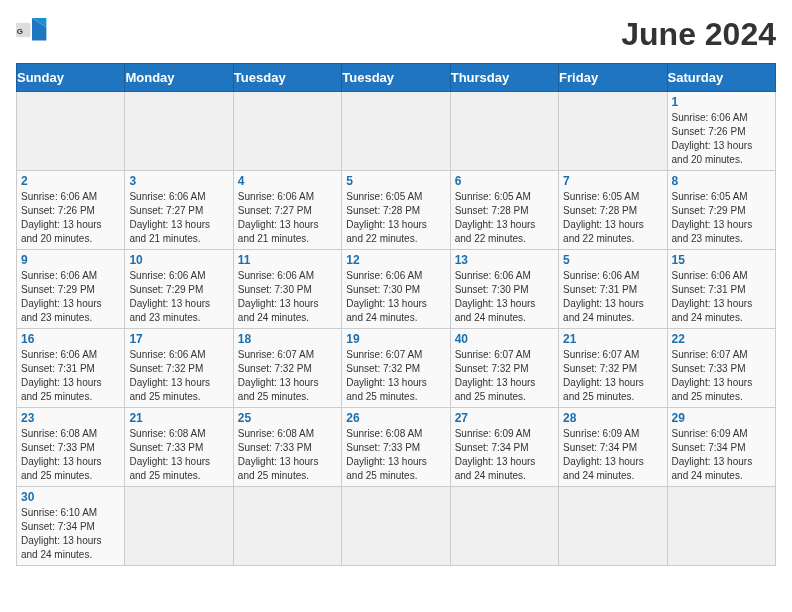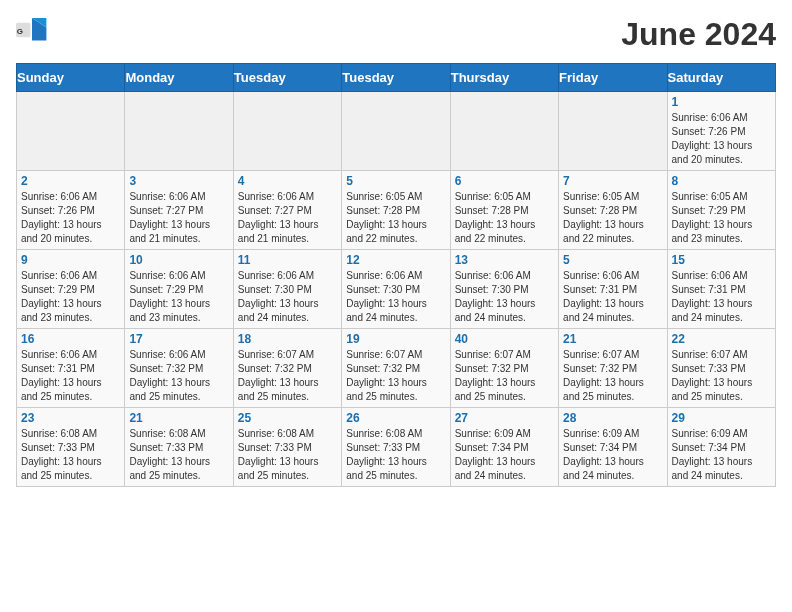--- a/index.html
+++ b/index.html
@@ -243,14 +243,26 @@
         </td>
         <td>
           <span class="day-number">28</span>
           <div class="day-info">Sunrise: 6:09 AM<br>Sunset: 7:34 PM<br>Daylight: 13 hours and 24 minutes.</div>
         </td>
         <td>
           <span class="day-number">29</span>
           <div class="day-info">Sunrise: 6:09 AM<br>Sunset: 7:34 PM<br>Daylight: 13 hours and 24 minutes.</div>
         </td>
       </tr>
+      <tr class="week-row">
+        <td>
+          <span class="day-number">30</span>
+          <div class="day-info">Sunrise: 6:10 AM<br>Sunset: 7:34 PM<br>Daylight: 13 hours and 24 minutes.</div>
+        </td>
+        <td class="empty"></td>
+        <td class="empty"></td>
+        <td class="empty"></td>
+        <td class="empty"></td>
+        <td class="empty"></td>
+        <td class="empty"></td>
+      </tr>
     </tbody>
 </table>
 
 </body></html>

